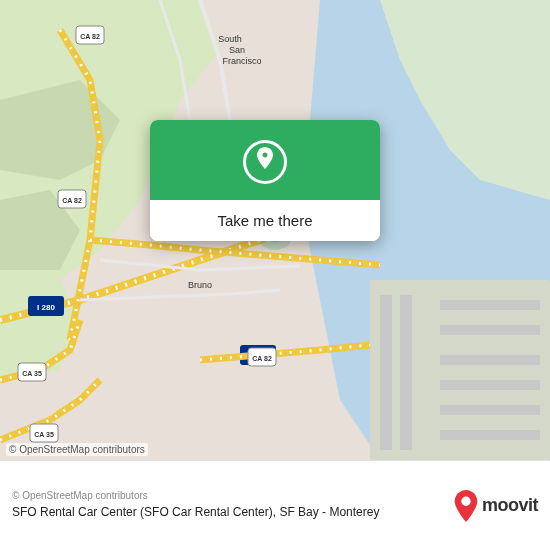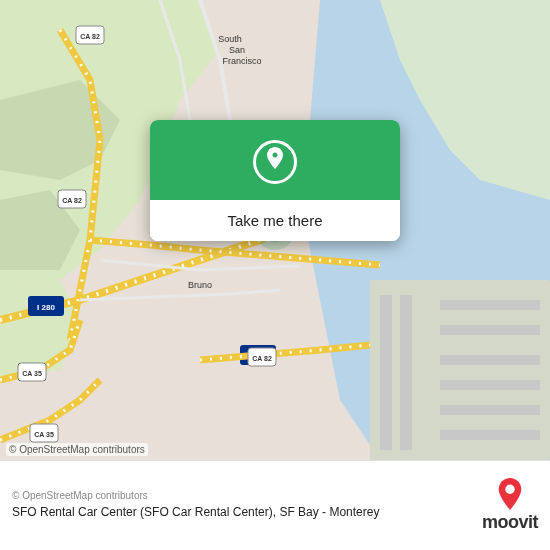--- a/index.html
+++ b/index.html
@@ -27,21 +27,21 @@
       position: absolute;
       top: 0;
       left: 0;
     }
 
     
     #popup-card {
       position: absolute;
       top: 120px;
       left: 150px;
-      width: 250px;
+      width: 230px;
       background: #ffffff;
       border-radius: 8px;
       overflow: hidden;
       box-shadow: 0 4px 16px rgba(0,0,0,0.35);
       display: flex;
       flex-direction: column;
       align-items: center;
     }
 
     #popup-green-section {
@@ -110,21 +110,20 @@
       color: #222222;
       font-weight: 400;
       line-height: 1.3;
     }
 
     #moovit-logo {
       display: flex;
       align-items: center;
       gap: 2px;
       flex-shrink: 0;
-      flex-direction: column;
     }
 
     #moovit-pin {
       width: 28px;
       height: 32px;
       position: relative;
     }
 
     #moovit-text {
       font-size: 18px;

